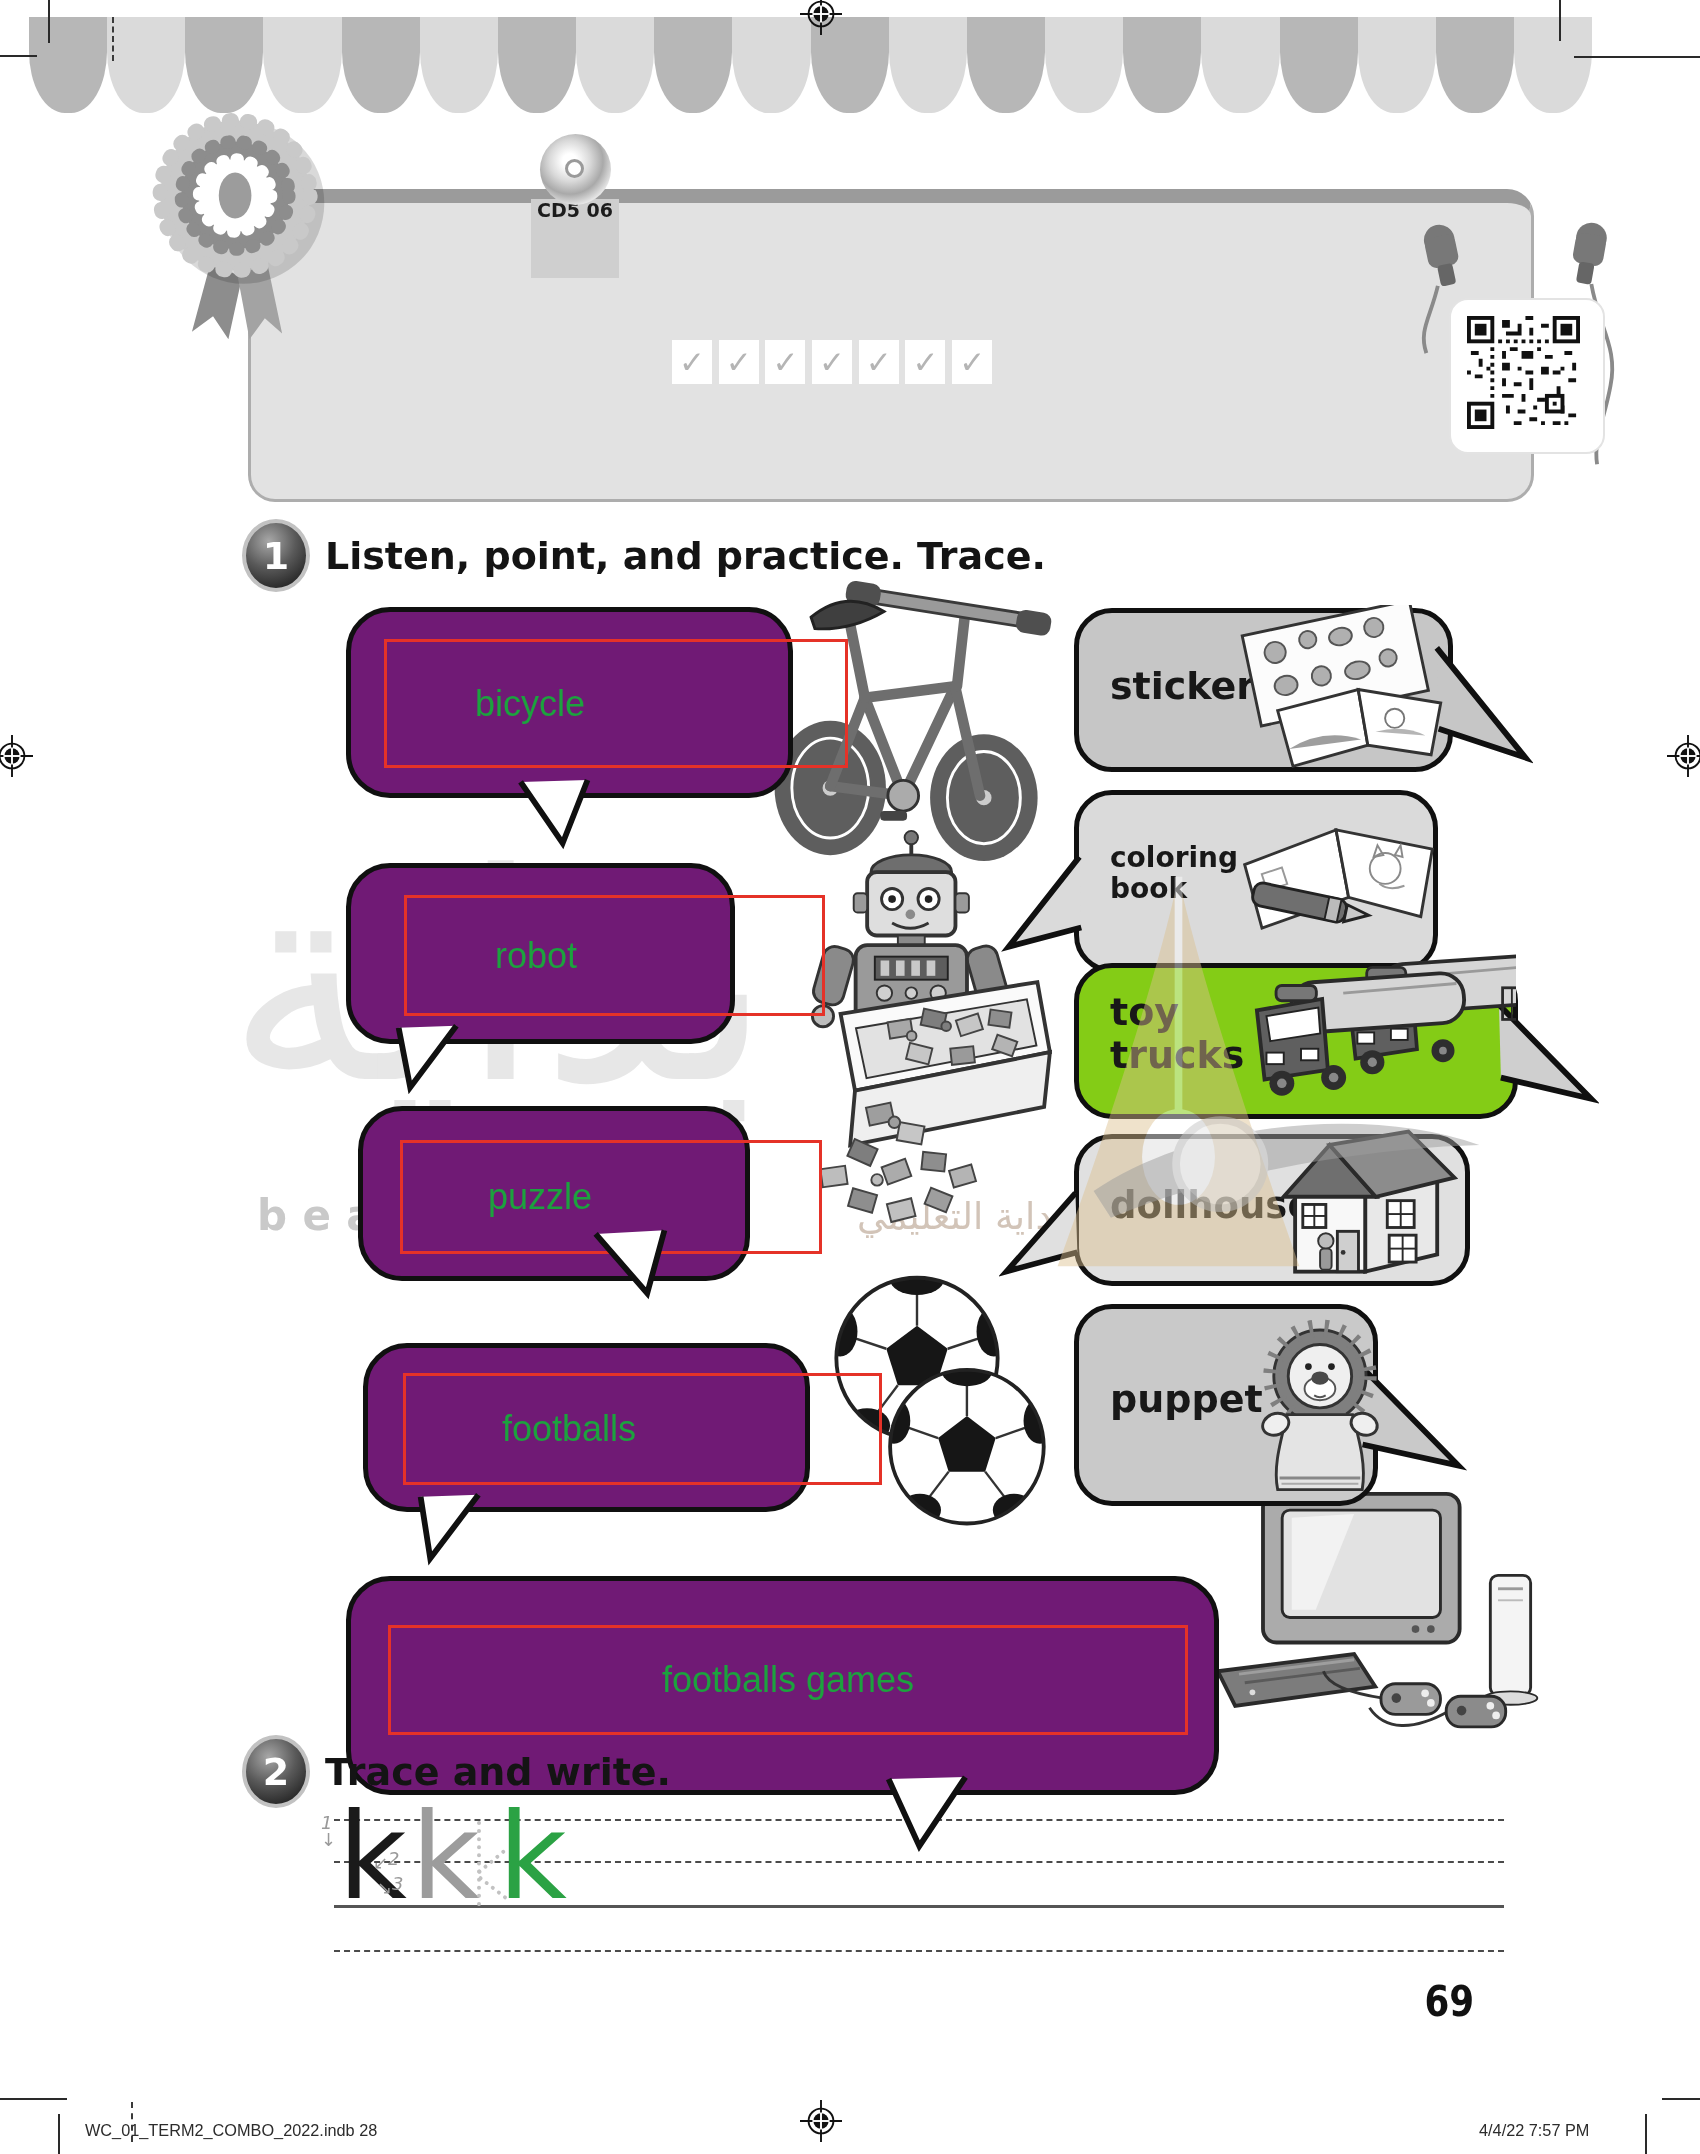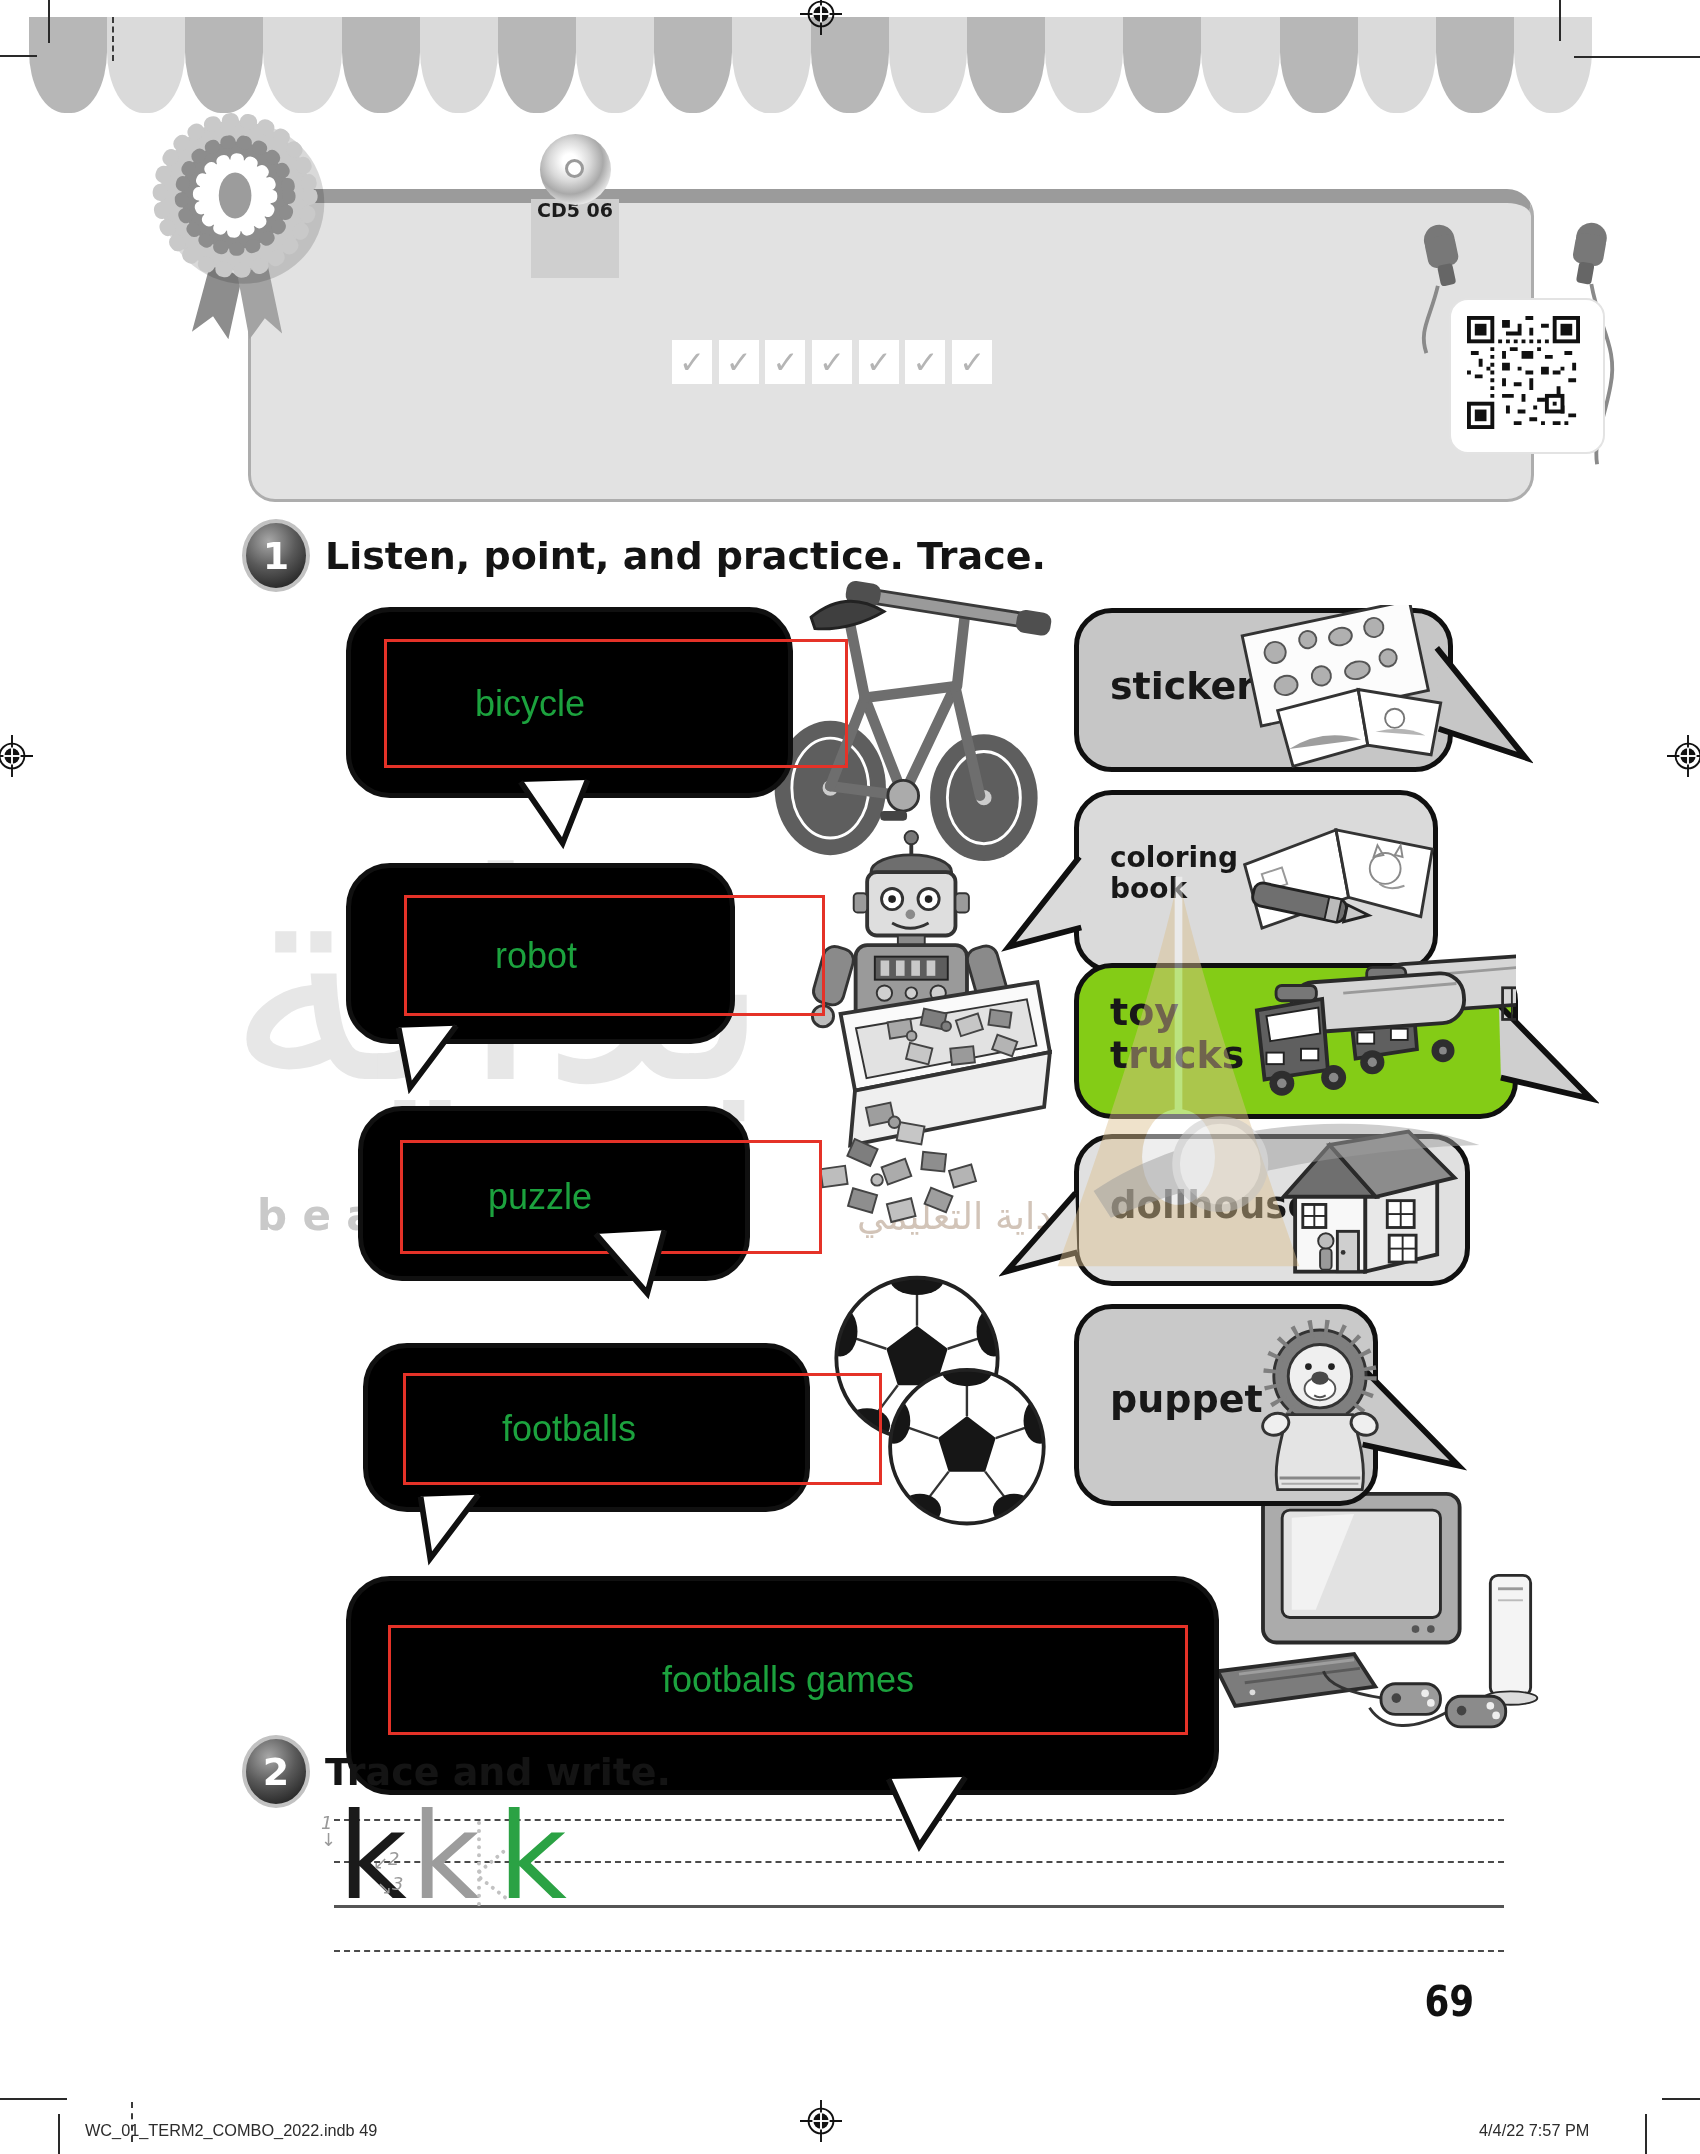--- a/index.html
+++ b/index.html
@@ -34,21 +34,21 @@
   .fieldline{height:2.9px;background:#141414;}
 
   
   .num-ball{width:60px;height:65px;border-radius:50%;color:#fff;font-weight:700;font-size:38px;
             display:flex;align-items:center;justify-content:center;border:4.8px solid #c2c2c2;z-index:3;
             background:radial-gradient(circle at 38% 28%, #a8a8a8, #595959 45%, #161616 95%);}
   .act-title{font-weight:700;font-size:38px;color:#141414;z-index:3;}
 
   
   .bub{border:5.8px solid #101010;z-index:3;}
-  .bub.white{background:#000000;border-radius:44px;}
+  .bub.white{background:#701a75;border-radius:44px;}
   .bub.gray{border-radius:38px;}
   .redbox{position:absolute;border:3.8px solid #e53228;background:transparent;
           display:flex;align-items:center;}
   .green-word{font-family:"Liberation Sans","DejaVu Sans",sans-serif;font-size:36px;color:#1ca23e;}
   .vocab-label{font-weight:700;color:#181818;line-height:1.12;}
   .tail{z-index:4;}
   .illus{z-index:2;}
   .over{z-index:5;pointer-events:none;}
 
   
@@ -581,21 +581,21 @@
   <div class="abs traceletter" style="left:498px;top:1798px;color:#2ba244;">k</div>
 
   <div class="abs strokecue" style="left:321px;top:1812px;">1</div>
   <div class="abs strokecue" style="left: 321px;top:1829px;">↓</div>
   <div class="abs strokecue" style="left:373px;top:1852px;">↙</div>
   <div class="abs strokecue" style="left:388px;top:1848px;">2</div>
   <div class="abs strokecue" style="left:377px;top:1877px;">↘</div>
   <div class="abs strokecue" style="left:392px;top:1873px;">3</div>
 
   <div class="abs pagenum" style="left:1420px;top:1977px;">69</div>
-  <div class="abs footer-small" style="left:85px;top:2121px;">WC_01_TERM2_COMBO_2022.indb   49</div>
+  <div class="abs footer-small" style="left:85px;top:2121px;">WC_01_TERM2_COMBO_2022.indb   28</div>
   <div class="abs footer-small" style="left:1479px;top:2121px;">4/4/22   7:57 PM</div>
 
   <div class="abs crop" style="left:48px;top:0;width:1.9px;height:43px;"></div>
   <div class="abs crop" style="left:0;top:55px;width:37px;height:1.9px;"></div>
   <div class="abs cropdash" style="left:112px;top:17.3px;height:44px;"></div>
   <div class="abs crop" style="left:1559px;top:0;width:1.9px;height:41px;"></div>
   <div class="abs crop" style="left:1574px;top:56px;width:127px;height:1.9px;"></div>
   <div class="abs crop" style="left:0;top:2098px;width:67px;height:1.9px;"></div>
   <div class="abs crop" style="left:58px;top:2114px;width:1.9px;height:41px;"></div>
   <div class="abs cropdash" style="left:131px;top:2102px;height:40px;"></div>

